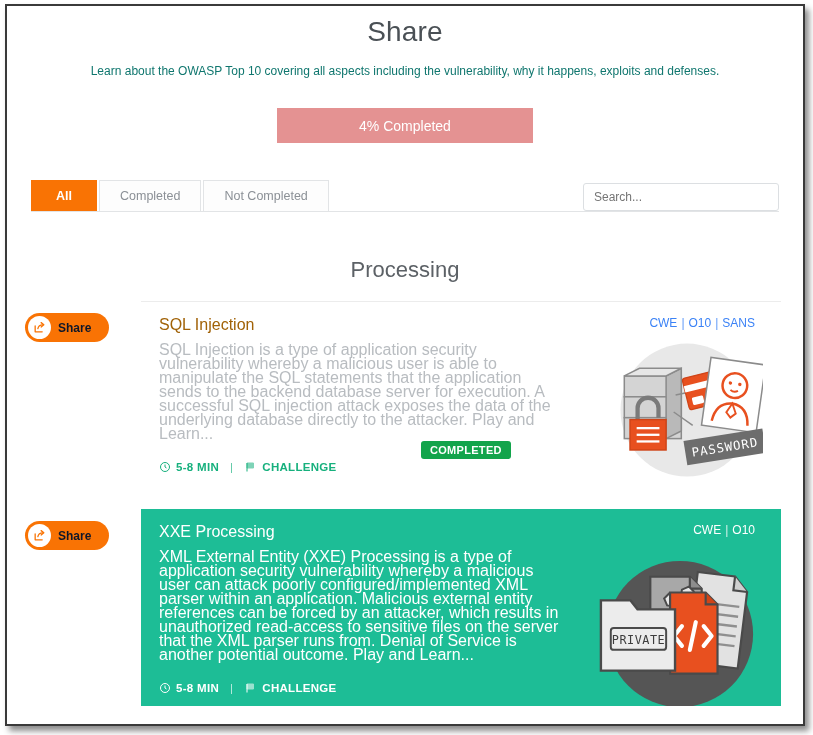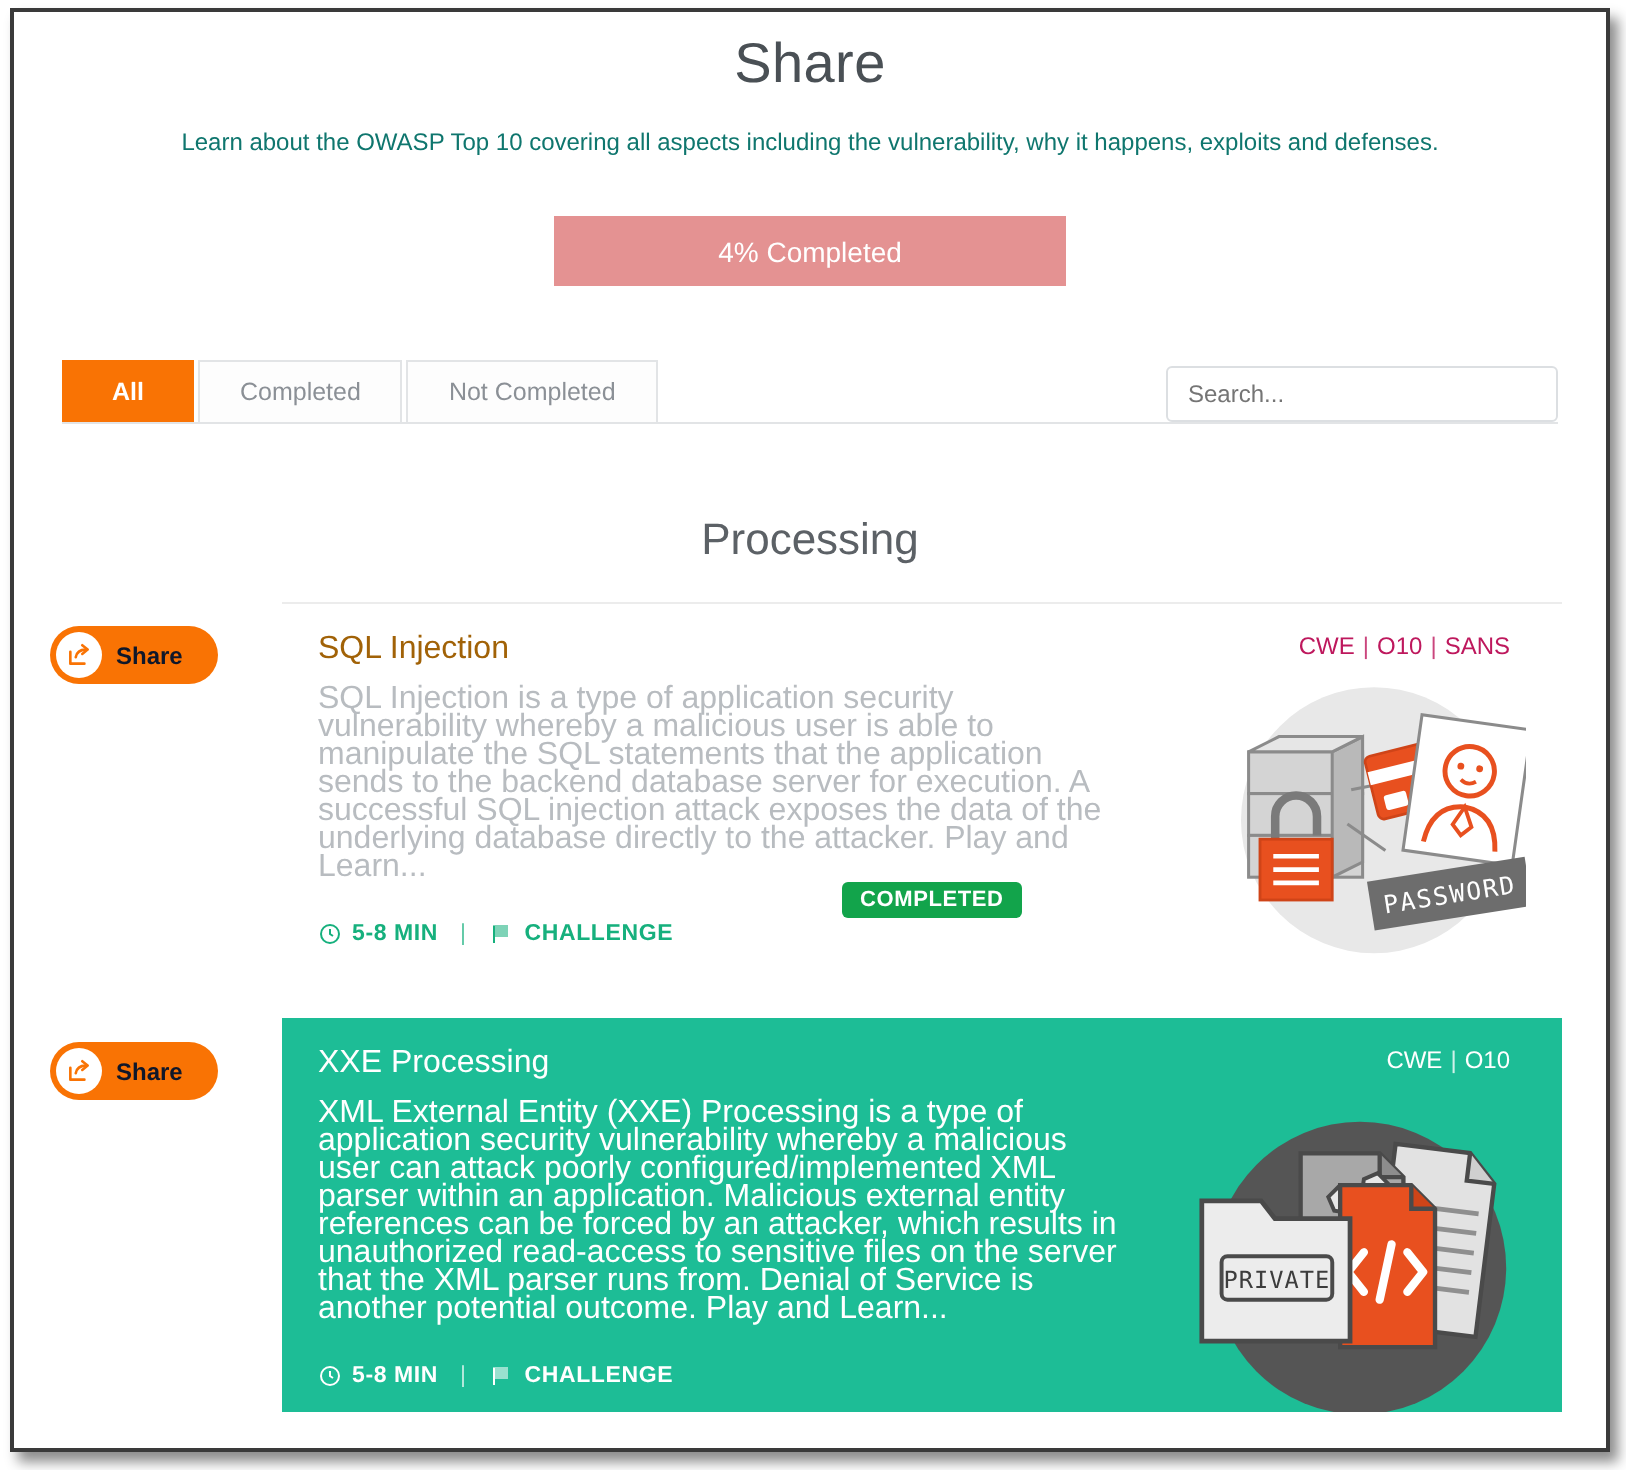--- a/index.html
+++ b/index.html
@@ -223,21 +223,21 @@
     letter-spacing: 0.3px;
   }
 
   .card-links {
     position: absolute;
     top: 14px;
     right: 26px;
     font-size: 12px;
     z-index: 3;
   }
-  .card.plain .card-links { color: #be185d; }
+  .card.plain .card-links { color: #3b82f6; }
   .card.green .card-links { color: #ffffff; }
   .card-links a { text-decoration: none; color: inherit; cursor: pointer; }
   .link-sep { padding: 0 4px; opacity: .8; }
 
   
   .illus {
     position: absolute;
     right: 18px;
     top: 34px;
     width: 152px;

